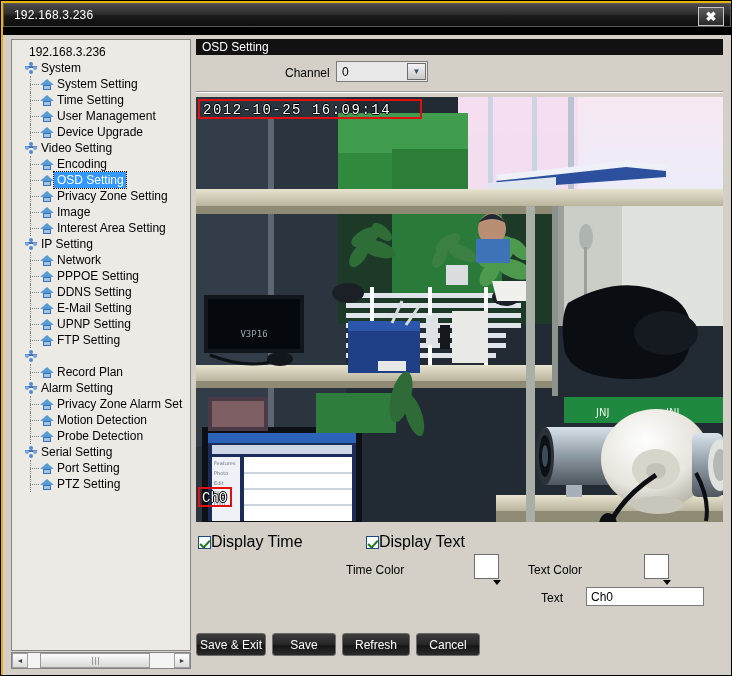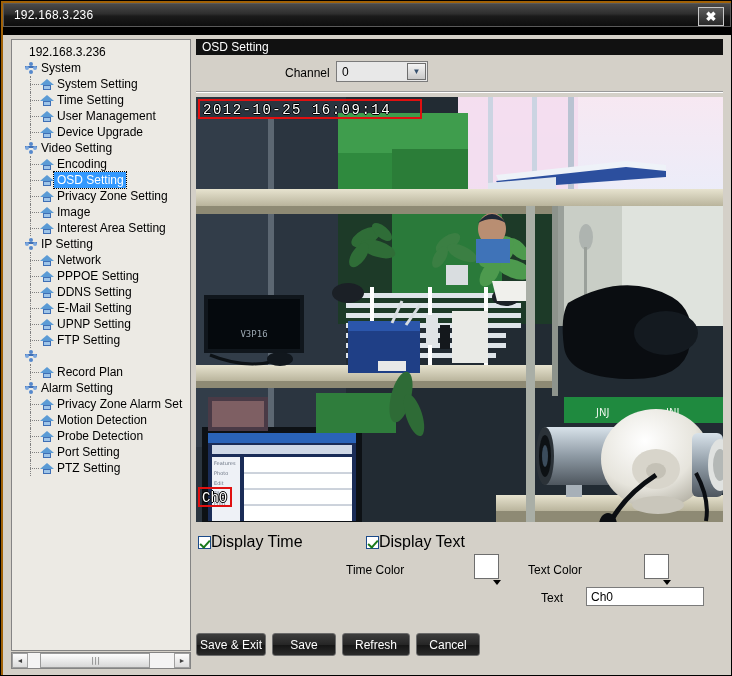--- a/index.html
+++ b/index.html
@@ -6,21 +6,21 @@
   body{
     width:732px;height:676px;
     background:#000;
     font-family:"Liberation Sans","DejaVu Sans",sans-serif;
     font-size:12px;
     overflow:hidden;
     -webkit-font-smoothing:none;
   }
   .window{
     position:absolute;left:0;top:0;width:732px;height:676px;
-    background:#a16207;
+    background:#eab308;
     border:1px solid #000;
     box-sizing:border-box;
     overflow:hidden;
   }
   
   .titlebar{
     position:absolute;left:2px;top:2px;width:728px;height:24px;
     background:linear-gradient(to bottom,#4a4a4a 0%,#2e2e2e 45%,#1b1b1b 55%,#0d0d0d 100%);
     border:1px solid #5a5a5a;
     box-sizing:border-box;
@@ -439,20 +439,24 @@
             <span class="label">Motion Detection</span>
           </div>
           <div class="tnode lvl2">
             <span class="tline"></span>
             <span class="tline-h"></span>
             <span class="ico-house">
               <span class="roof"></span>
               <span class="body"></span>
             </span>
             <span class="label">Probe Detection</span>
+          </div>
+          <div class="tnode lvl1">
+            <span class="ico-net"></span>
+            <span class="label">Serial Setting</span>
           </div>
           <div class="tnode lvl2">
             <span class="tline"></span>
             <span class="tline-h"></span>
             <span class="ico-house">
               <span class="roof"></span>
               <span class="body"></span>
             </span>
             <span class="label">Port Setting</span>
           </div>

